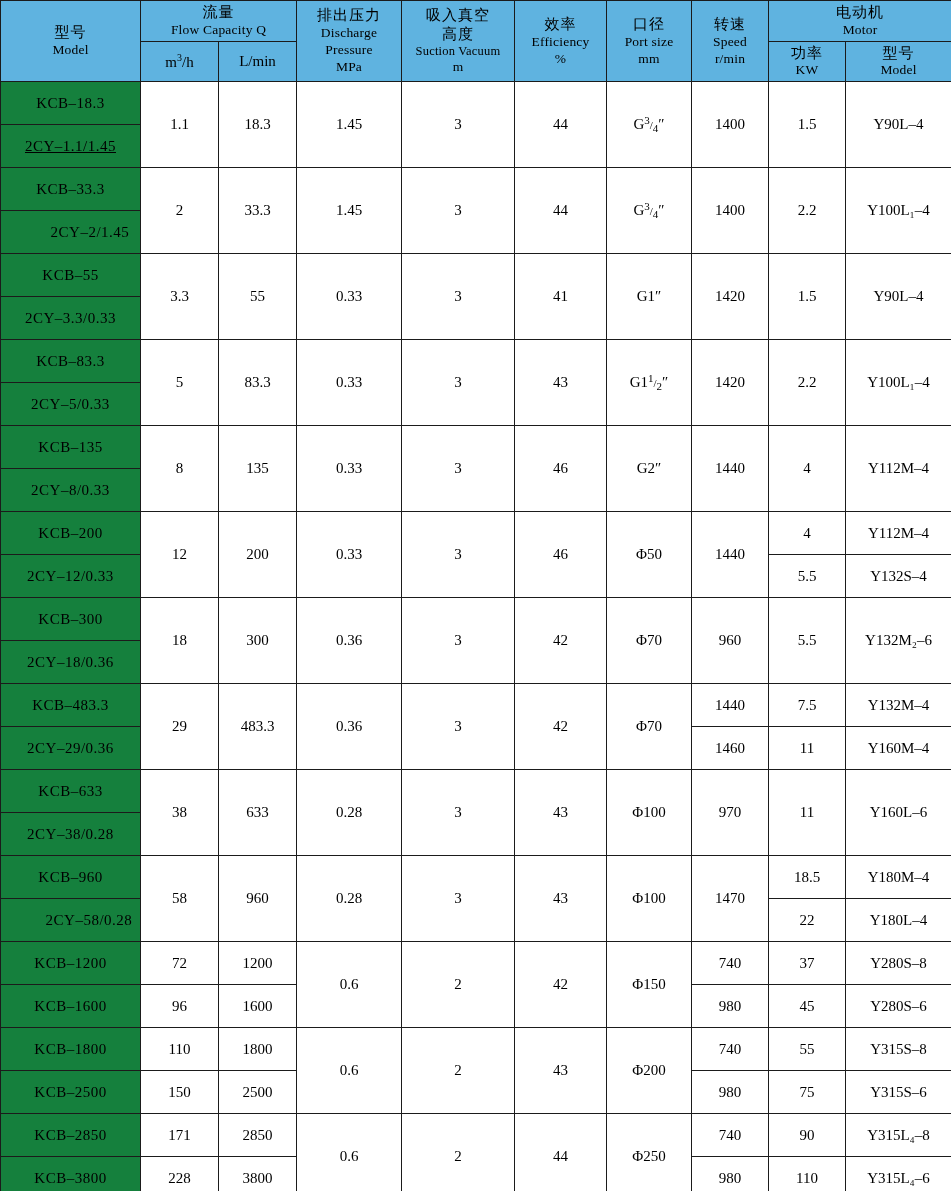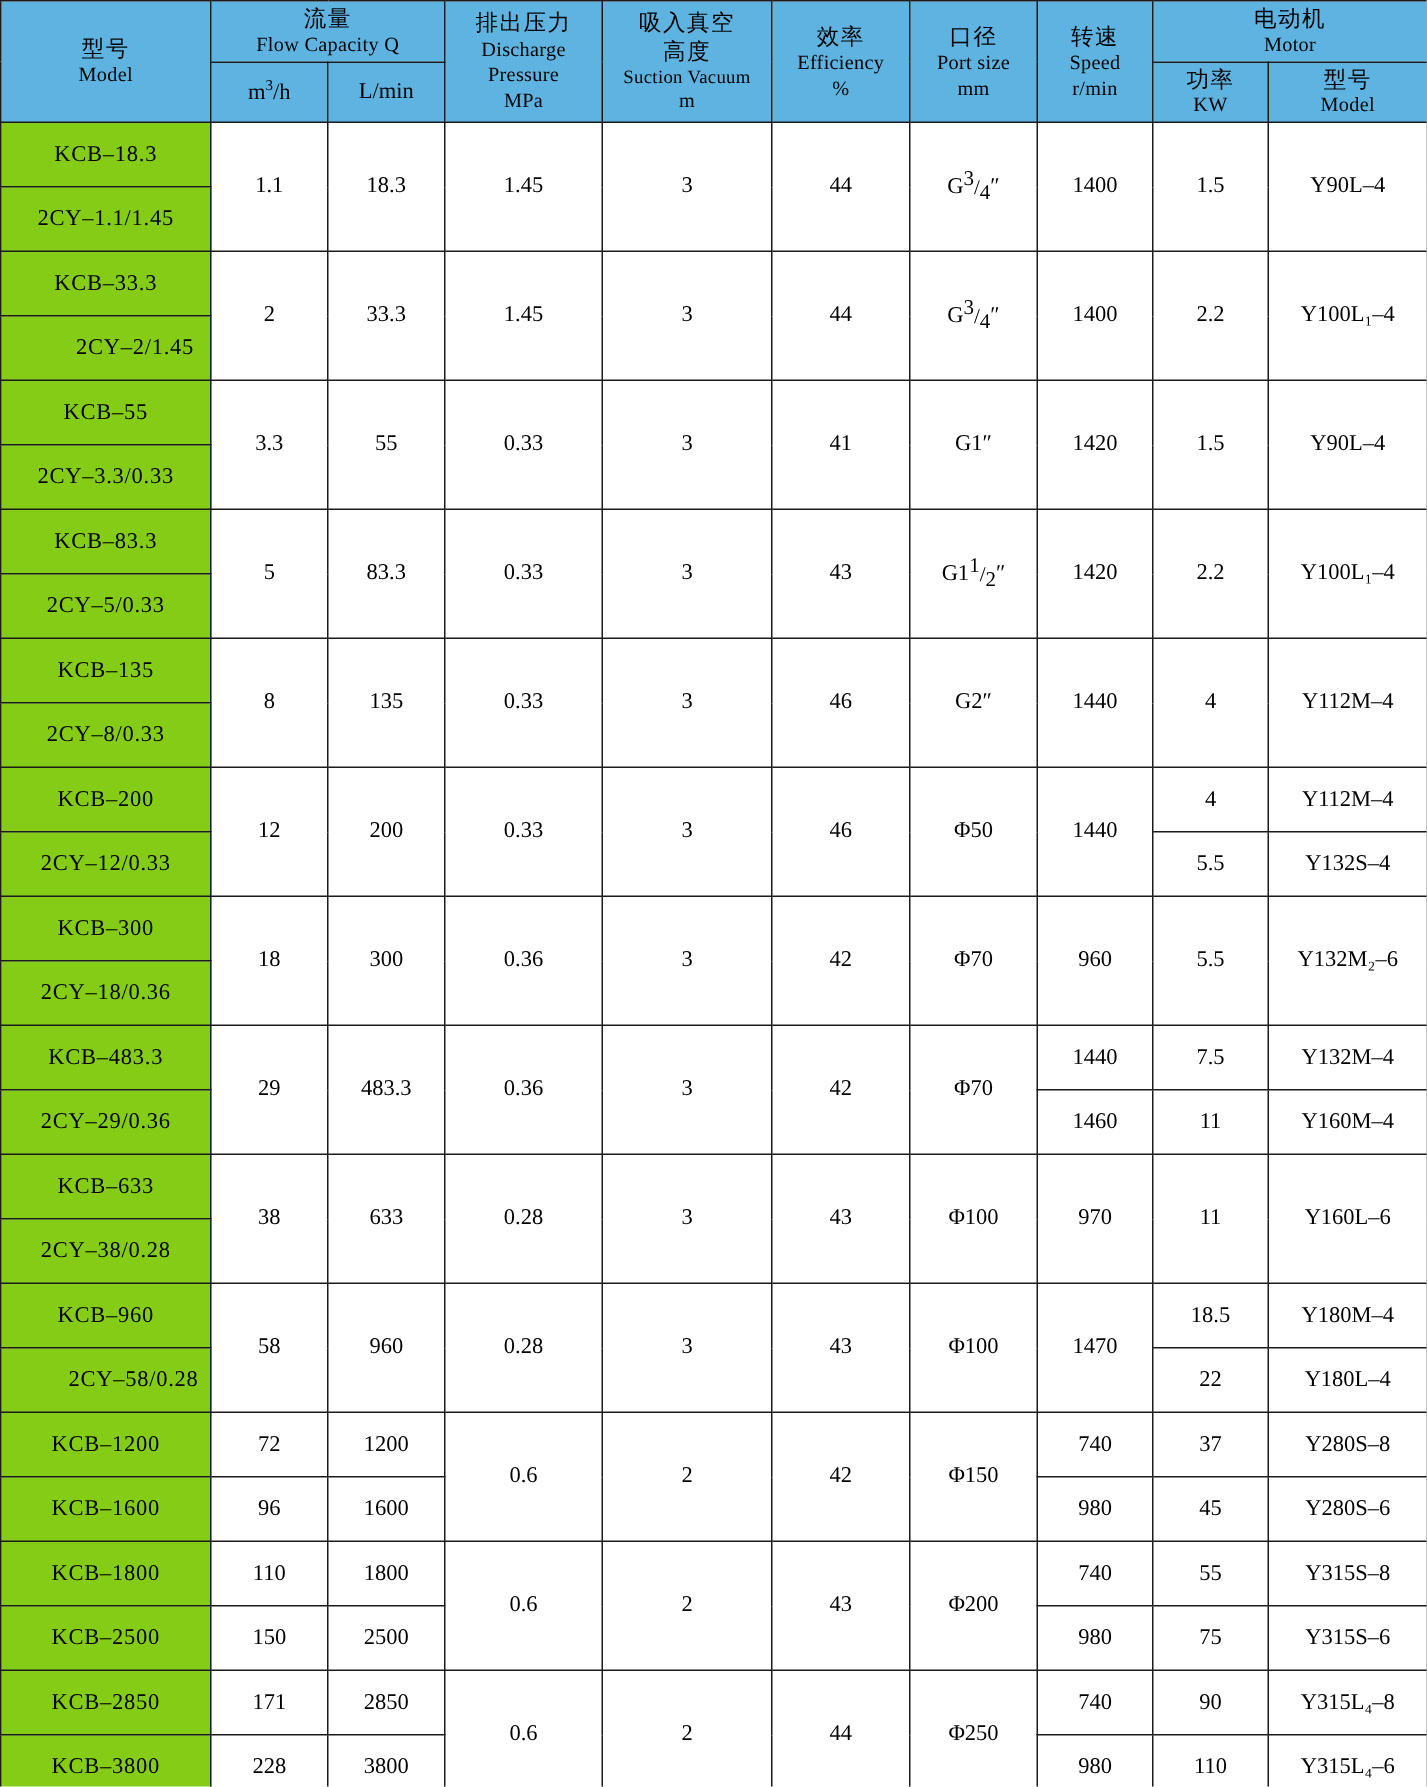--- a/index.html
+++ b/index.html
@@ -43,23 +43,23 @@
   .model-cell{
     background:#5fb3e0;
     font-size:15px;
     letter-spacing:0.5px;
   }
   tbody td{
     background:#ffffff;
     font-size:15px;
     color:#000;
   }
-  tbody td.model-cell{background:#84cc16;}
+  tbody td.model-cell{background:#15803d;}
   .sup{vertical-align:super;font-size:10px;}
-  .frac{font-size:14px;}
+  .frac{font-size:11px;}
   .frac .num{vertical-align:super;}
   .frac .den{vertical-align:sub;}
   col.c-model{width:140px;}
   col.c-m3{width:78px;}
   col.c-lmin{width:78px;}
   col.c-press{width:105px;}
   col.c-vac{width:113px;}
   col.c-eff{width:92px;}
   col.c-port{width:85px;}
   col.c-speed{width:77px;}
@@ -145,21 +145,21 @@
         <td rowspan="2">18.3</td>
         <td rowspan="2">1.45</td>
         <td rowspan="2">3</td>
         <td rowspan="2">44</td>
         <td rowspan="2">G<span class="frac"><span class="num">3</span>/<span class="den">4</span></span>″</td>
         <td rowspan="2">1400</td>
         <td rowspan="2">1.5</td>
         <td rowspan="2">Y90L–4</td>
       </tr>
       <tr>
-        <td class="model-cell" style="height:38px;">2CY–1.1/1.45</td>
+        <td class="model-cell" style="height:38px;text-decoration:underline;">2CY–1.1/1.45</td>
       </tr>
       <tr>
         <td class="model-cell" style="height:38px;">KCB–33.3</td>
         <td rowspan="2">2</td>
         <td rowspan="2">33.3</td>
         <td rowspan="2">1.45</td>
         <td rowspan="2">3</td>
         <td rowspan="2">44</td>
         <td rowspan="2">G<span class="frac"><span class="num">3</span>/<span class="den">4</span></span>″</td>
         <td rowspan="2">1400</td>

